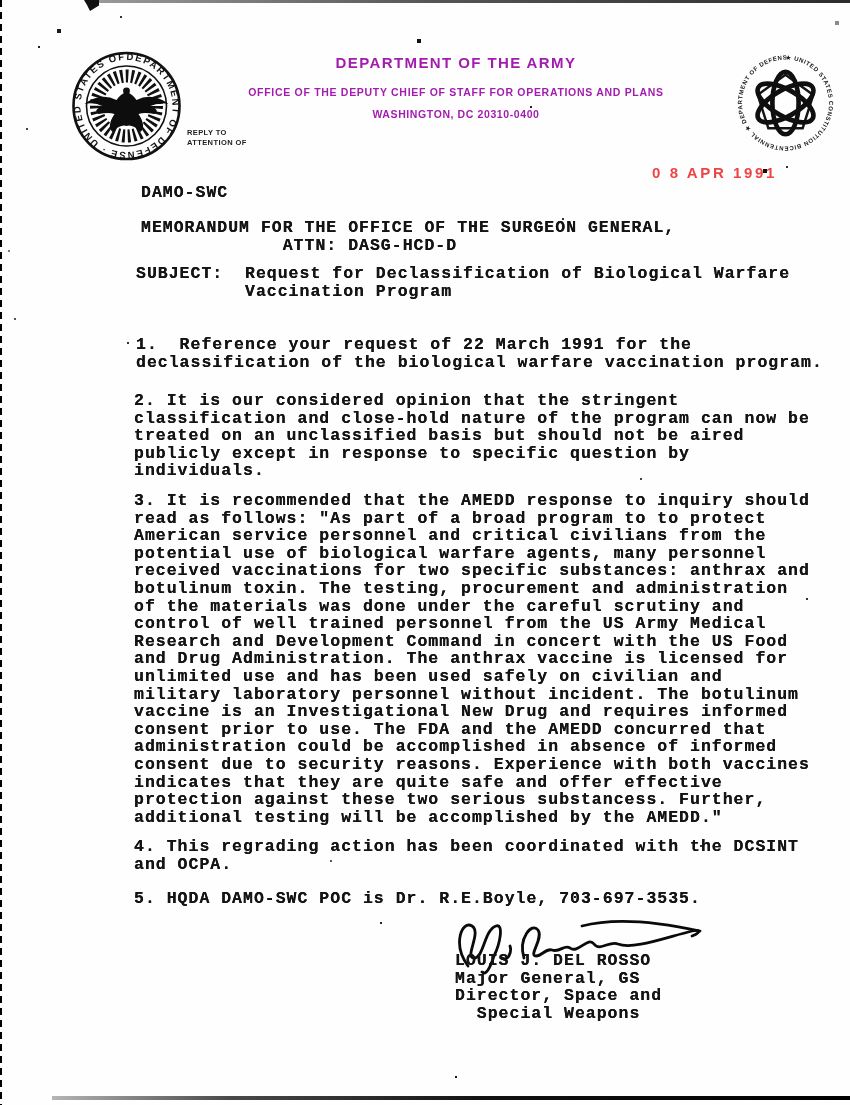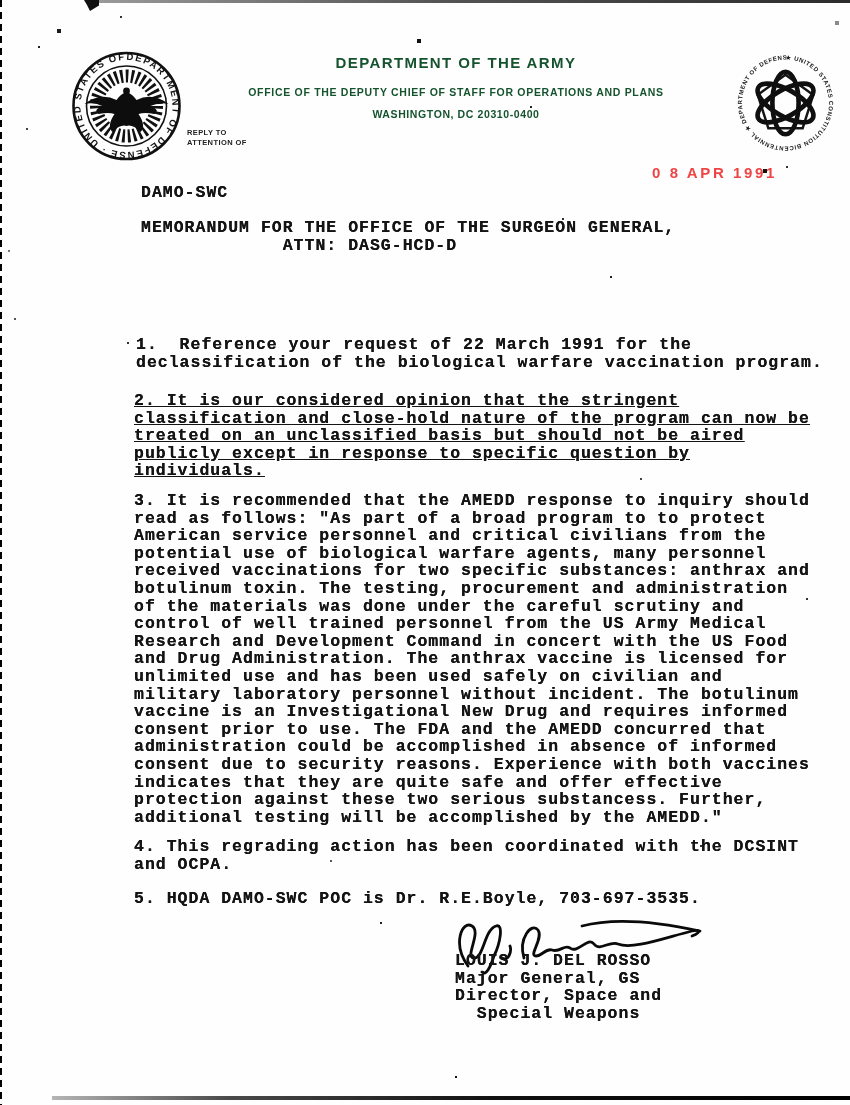--- a/index.html
+++ b/index.html
@@ -9,21 +9,21 @@
   }
   
   .mono{
     position:absolute;
     font-family:"Liberation Mono","DejaVu Sans Mono",monospace;
     font-size:16.5px; font-weight:700; letter-spacing:1px; line-height:17.6px;
     white-space:pre; color:#141414; text-shadow:0 0 .4px #1a1a1a;
   }
   .hdr{
     position:absolute; left:240px; top:54px; width:432px; text-align:center;
-    font-weight:bold; color:#14532d;
+    font-weight:bold; color:#a21caf;
   }
   .hdr .agency{font-size:15px; letter-spacing:1.4px;}
   .hdr .office{font-size:10.5px; letter-spacing:.7px; margin-top:15px;}
   .hdr .address{font-size:10.5px; letter-spacing:.6px; margin-top:10px;}
   .reply{
     position:absolute; left:187px; top:128px; font-size:7.5px; font-weight:bold;
     line-height:10px; letter-spacing:.4px; white-space:pre; color:#222;
   }
   .datestamp{
     position:absolute; left:652px; top:164px; font-size:15px; font-weight:bold;
@@ -105,25 +105,27 @@
   <div class="reply">REPLY TO
 ATTENTION OF</div>
 
   <div class="datestamp">0 8 APR 1991</div>
 
   <div class="mono" style="left:141px; top:184px;">DAMO-SWC</div>
 
   <div class="mono" style="left:141px; top:219px;">MEMORANDUM FOR THE OFFICE OF THE SURGEON GENERAL,
              ATTN: DASG-HCD-D</div>
 
+  <div class="mono" style="left:136px; top:265px;">SUBJECT:  Request for Declassification of Biological Warfare
+          Vaccination Program</div>
 
   <div class="mono" style="left:136px; top:336px;">1.  Reference your request of 22 March 1991 for the
 declassification of the biological warfare vaccination program.</div>
 
-  <div class="mono" style="left:134px; top:392px;text-decoration:underline;">2. It is our considered opinion that the stringent
+  <div class="mono" style="left:134px; top:392px;">2. It is our considered opinion that the stringent
 classification and close-hold nature of the program can now be
 treated on an unclassified basis but should not be aired
 publicly except in response to specific question by
 individuals.</div>
 
   <div class="mono" style="left:134px; top:492px;">3. It is recommended that the AMEDD response to inquiry should
 read as follows: "As part of a broad program to to protect
 American service personnel and critical civilians from the
 potential use of biological warfare agents, many personnel
 received vaccinations for two specific substances: anthrax and

